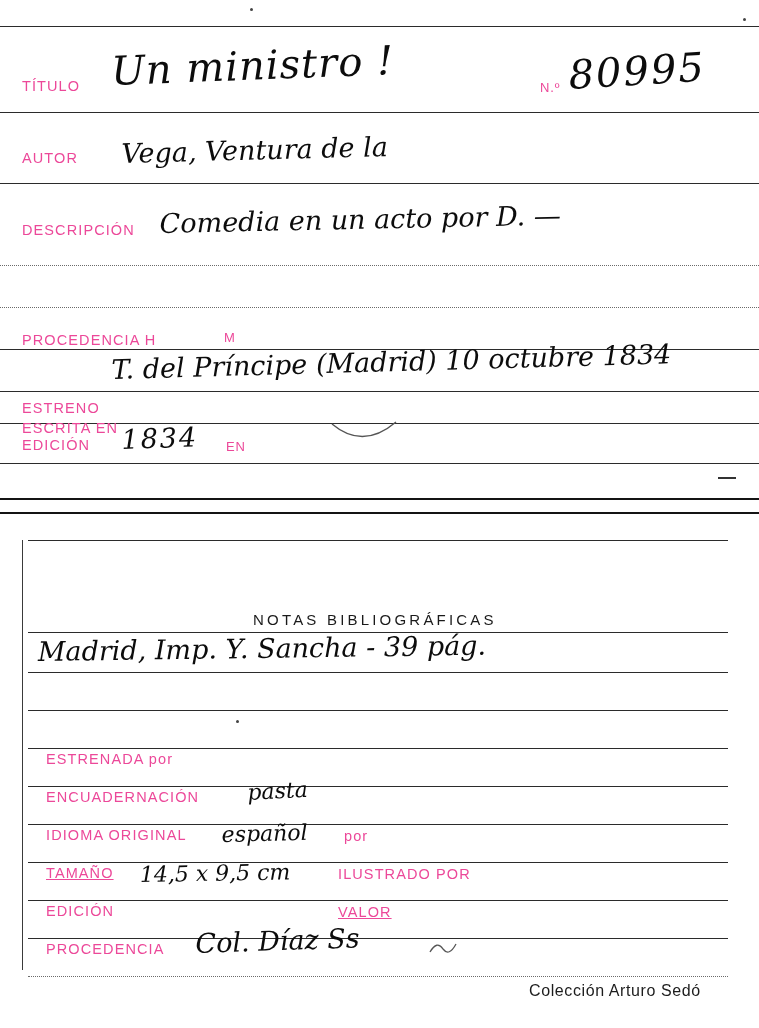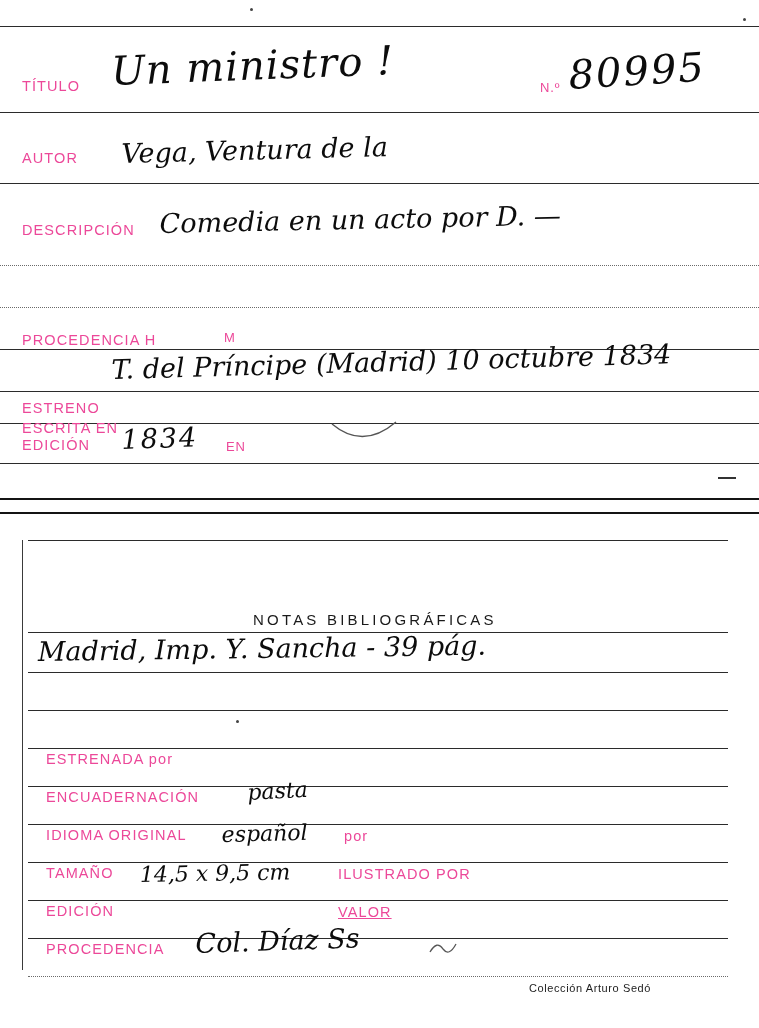--- a/index.html
+++ b/index.html
@@ -97,21 +97,21 @@
     position: absolute;
     font-family: "Liberation Sans", sans-serif;
     font-size: 15px;
     letter-spacing: 3.2px;
     color: #1a1a1a;
   }
 
   .footer-credit {
     position: absolute;
     font-family: "Liberation Sans", sans-serif;
-    font-size: 11px;
+    font-size: 16px;
     letter-spacing: 0.6px;
     color: #1c1c1c;
   }
 
   .speck {
     position: absolute;
     background: #444;
     border-radius: 50%;
   }
 
@@ -181,21 +181,21 @@
 
   <div class="speck" style="top:206px;left:236px;width:3px;height:3px;"></div>
 
   <div class="notas-head" style="top:97px;left:253px;">NOTAS BIBLIOGRÁFICAS</div>
 
   <div class="hw hw-md" style="top:122px;left:38px;transform:rotate(-0.8deg);">Madrid, Imp. Y. Sancha - 39 pág.</div>
 
   <div class="lbl" style="top:237px;left:46px;">ESTRENADA por</div>
   <div class="lbl" style="top:275px;left:46px;">ENCUADERNACIÓN</div>
   <div class="lbl" style="top:313px;left:46px;">IDIOMA ORIGINAL</div>
-  <div class="lbl" style="top:351px;left:46px;">TAMAÑO</div>
+  <div class="lbl" style="top:351px;left:46px;text-decoration:underline;">TAMAÑO</div>
   <div class="lbl" style="top:389px;left:46px;">EDICIÓN</div>
   <div class="lbl" style="top:427px;left:46px;">PROCEDENCIA</div>
 
   <div class="lbl" style="top:314px;left:344px;">por</div>
   <div class="lbl" style="top:352px;left:338px;">ILUSTRADO POR</div>
   <div class="lbl" style="top:390px;left:338px;text-decoration:underline;">VALOR</div>
 
   <div class="hw hw-sm" style="top:266px;left:248px;transform:rotate(-3deg);">pasta</div>
   <div class="hw hw-sm" style="top:308px;left:222px;transform:rotate(-1.5deg);">español</div>
   <div class="hw hw-sm" style="top:348px;left:140px;transform:rotate(-1deg);">14,5 x 9,5 cm</div>

